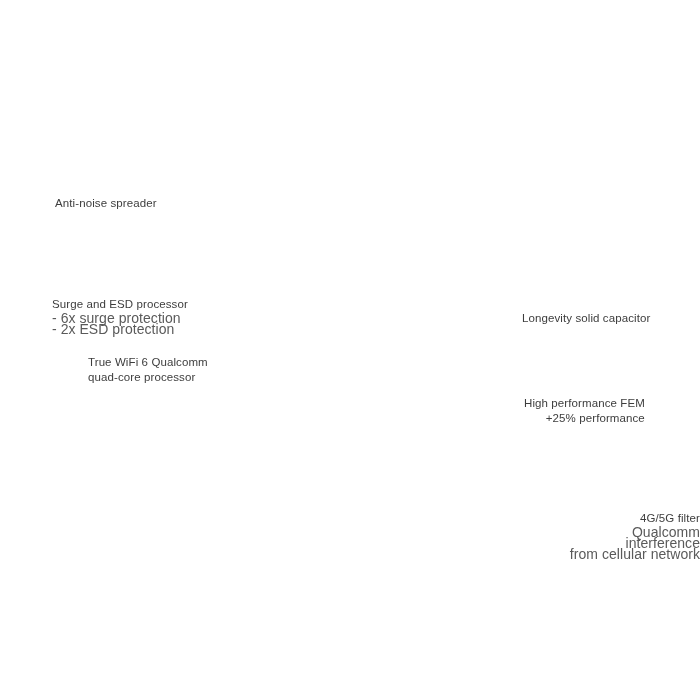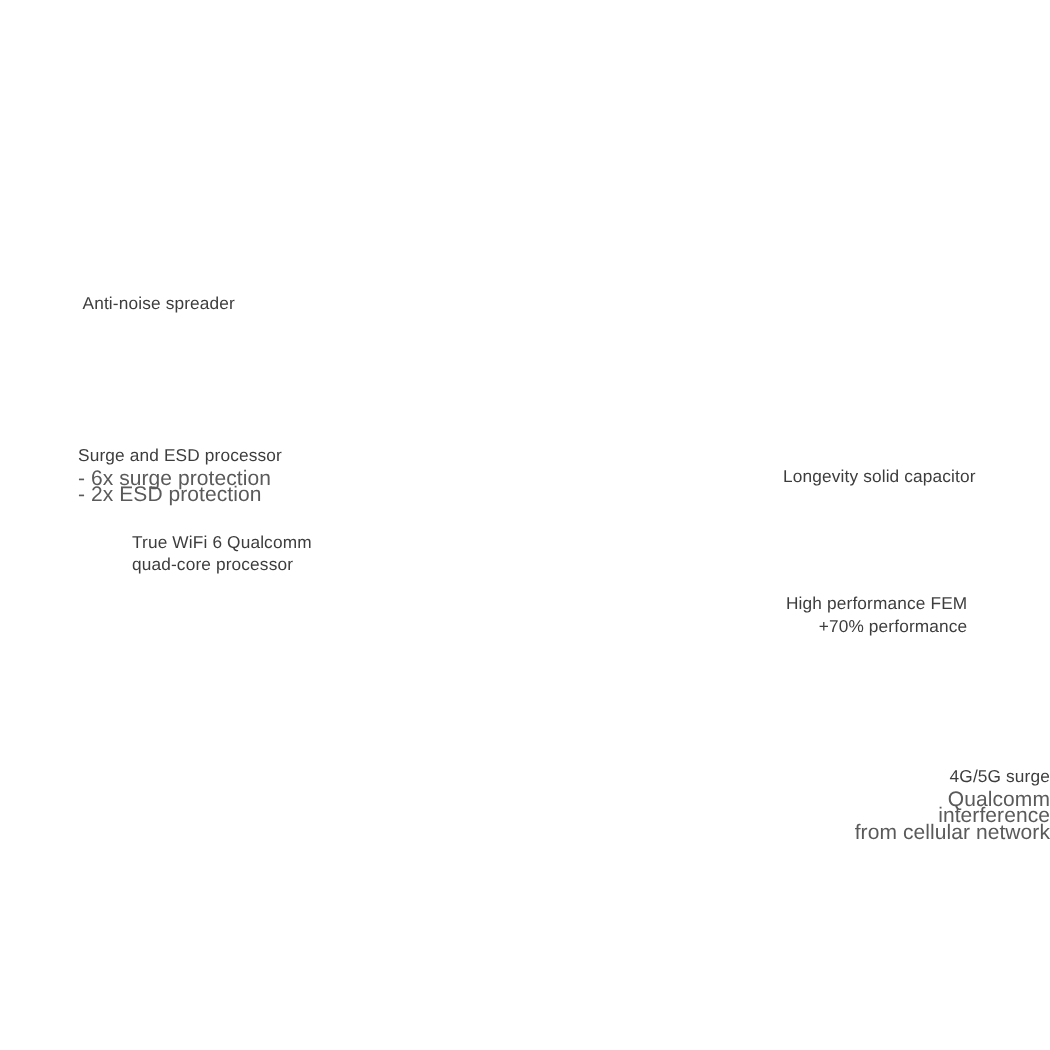--- a/index.html
+++ b/index.html
@@ -64,23 +64,23 @@
     <div class="sub"></div>
   </div>
 
   <div class="callout right" style="left:522px; top:311px;">
     <div class="title">Longevity solid capacitor</div>
     <div class="sub"></div>
   </div>
 
   <div class="callout right" style="left:524px; top:396px;">
     <div class="title">High performance FEM
-+70% performance</div>
++25% performance</div>
     <div class="sub"></div>
   </div>
 
   <div class="callout right" style="left:559px; top:511px;">
-    <div class="title">4G/5G surge</div>
+    <div class="title">4G/5G filter</div>
     <div class="sub">Qualcomm interference
 from cellular network</div>
   </div>
 
 </div>
 
 </body></html>

